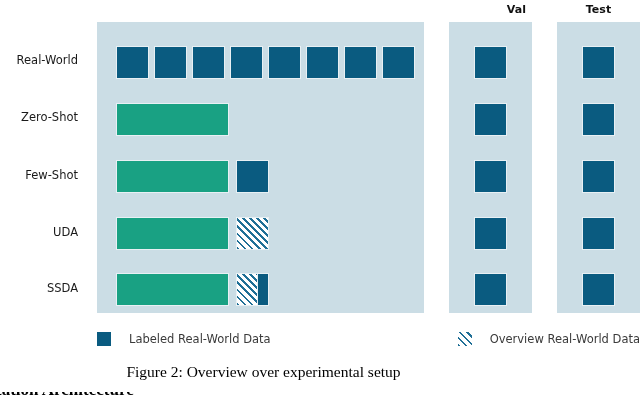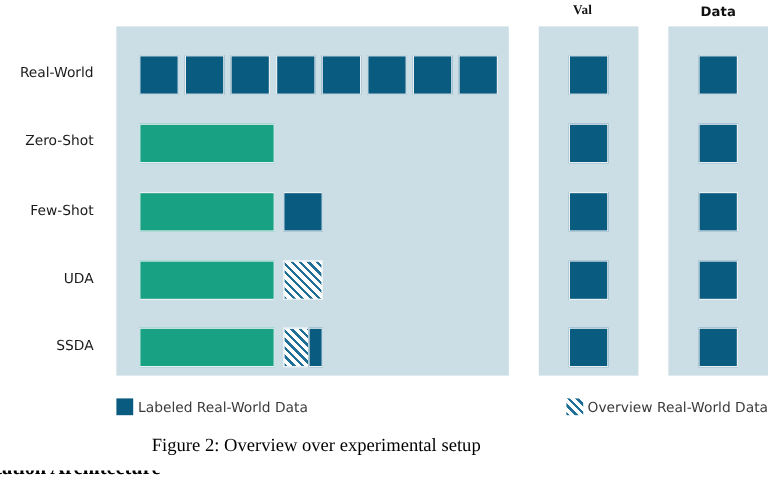--- a/index.html
+++ b/index.html
@@ -21,21 +21,21 @@
     position: absolute;
     font-family: "DejaVu Sans", sans-serif;
     font-weight: bold;
     font-size: 11px;
     color: #111111;
     text-align: center;
     letter-spacing: 0.1px;
     white-space: nowrap;
   }
   #hdr-training { left: 97px; top: 3px; width: 327px; }
-  #hdr-val      { left: 444px; top: 3px; width: 83px; font-family: Liberation Serif, serif; }
+  #hdr-val      { left: 475px; top: 3px; width: 83px; }
   #hdr-test     { left: 557px; top: 3px; width: 83px; }
 
   
   .panel {
     position: absolute;
     background: #cbdde5;
   }
   #panel-training { left: 97px;  top: 22px; width: 327px; height: 291px; }
   #panel-val      { left: 449px; top: 22px; width: 83px;  height: 291px; }
   #panel-test     { left: 557px; top: 22px; width: 83px;  height: 291px; }
@@ -84,21 +84,21 @@
     top: 330px;
     width: 543px;
     height: 18px;
     display: flex;
     align-items: center;
     justify-content: space-between;
   }
   .legend-item {
     display: flex;
     align-items: center;
-    gap: 4px;
+    gap: 18px;
     white-space: nowrap;
   }
   .legend-swatch {
     width: 14px;
     height: 14px;
     flex: 0 0 14px;
     box-sizing: border-box;
   }
   .sw-blue  { background: #0a5b80; }
   .sw-green { background: #19a183; }
@@ -149,21 +149,21 @@
     top: -12px;
     left: -4px;
   }
 </style>
 </head>
 <body>
 
 <div id="page">
 
   <div class="col-header" id="hdr-val">Val</div>
-  <div class="col-header" id="hdr-test">Data</div>
+  <div class="col-header" id="hdr-test">Test</div>
 
   <div class="panel" id="panel-training"></div>
   <div class="panel" id="panel-val"></div>
   <div class="panel" id="panel-test"></div>
 
   <div class="row-label" style="top:53px;">Real-World</div>
   <div class="row-label" style="top:110px;">Zero-Shot</div>
   <div class="row-label" style="top:168px;">Few-Shot</div>
   <div class="row-label" style="top:225px;">UDA</div>
   <div class="row-label" style="top:281px;">SSDA</div>

